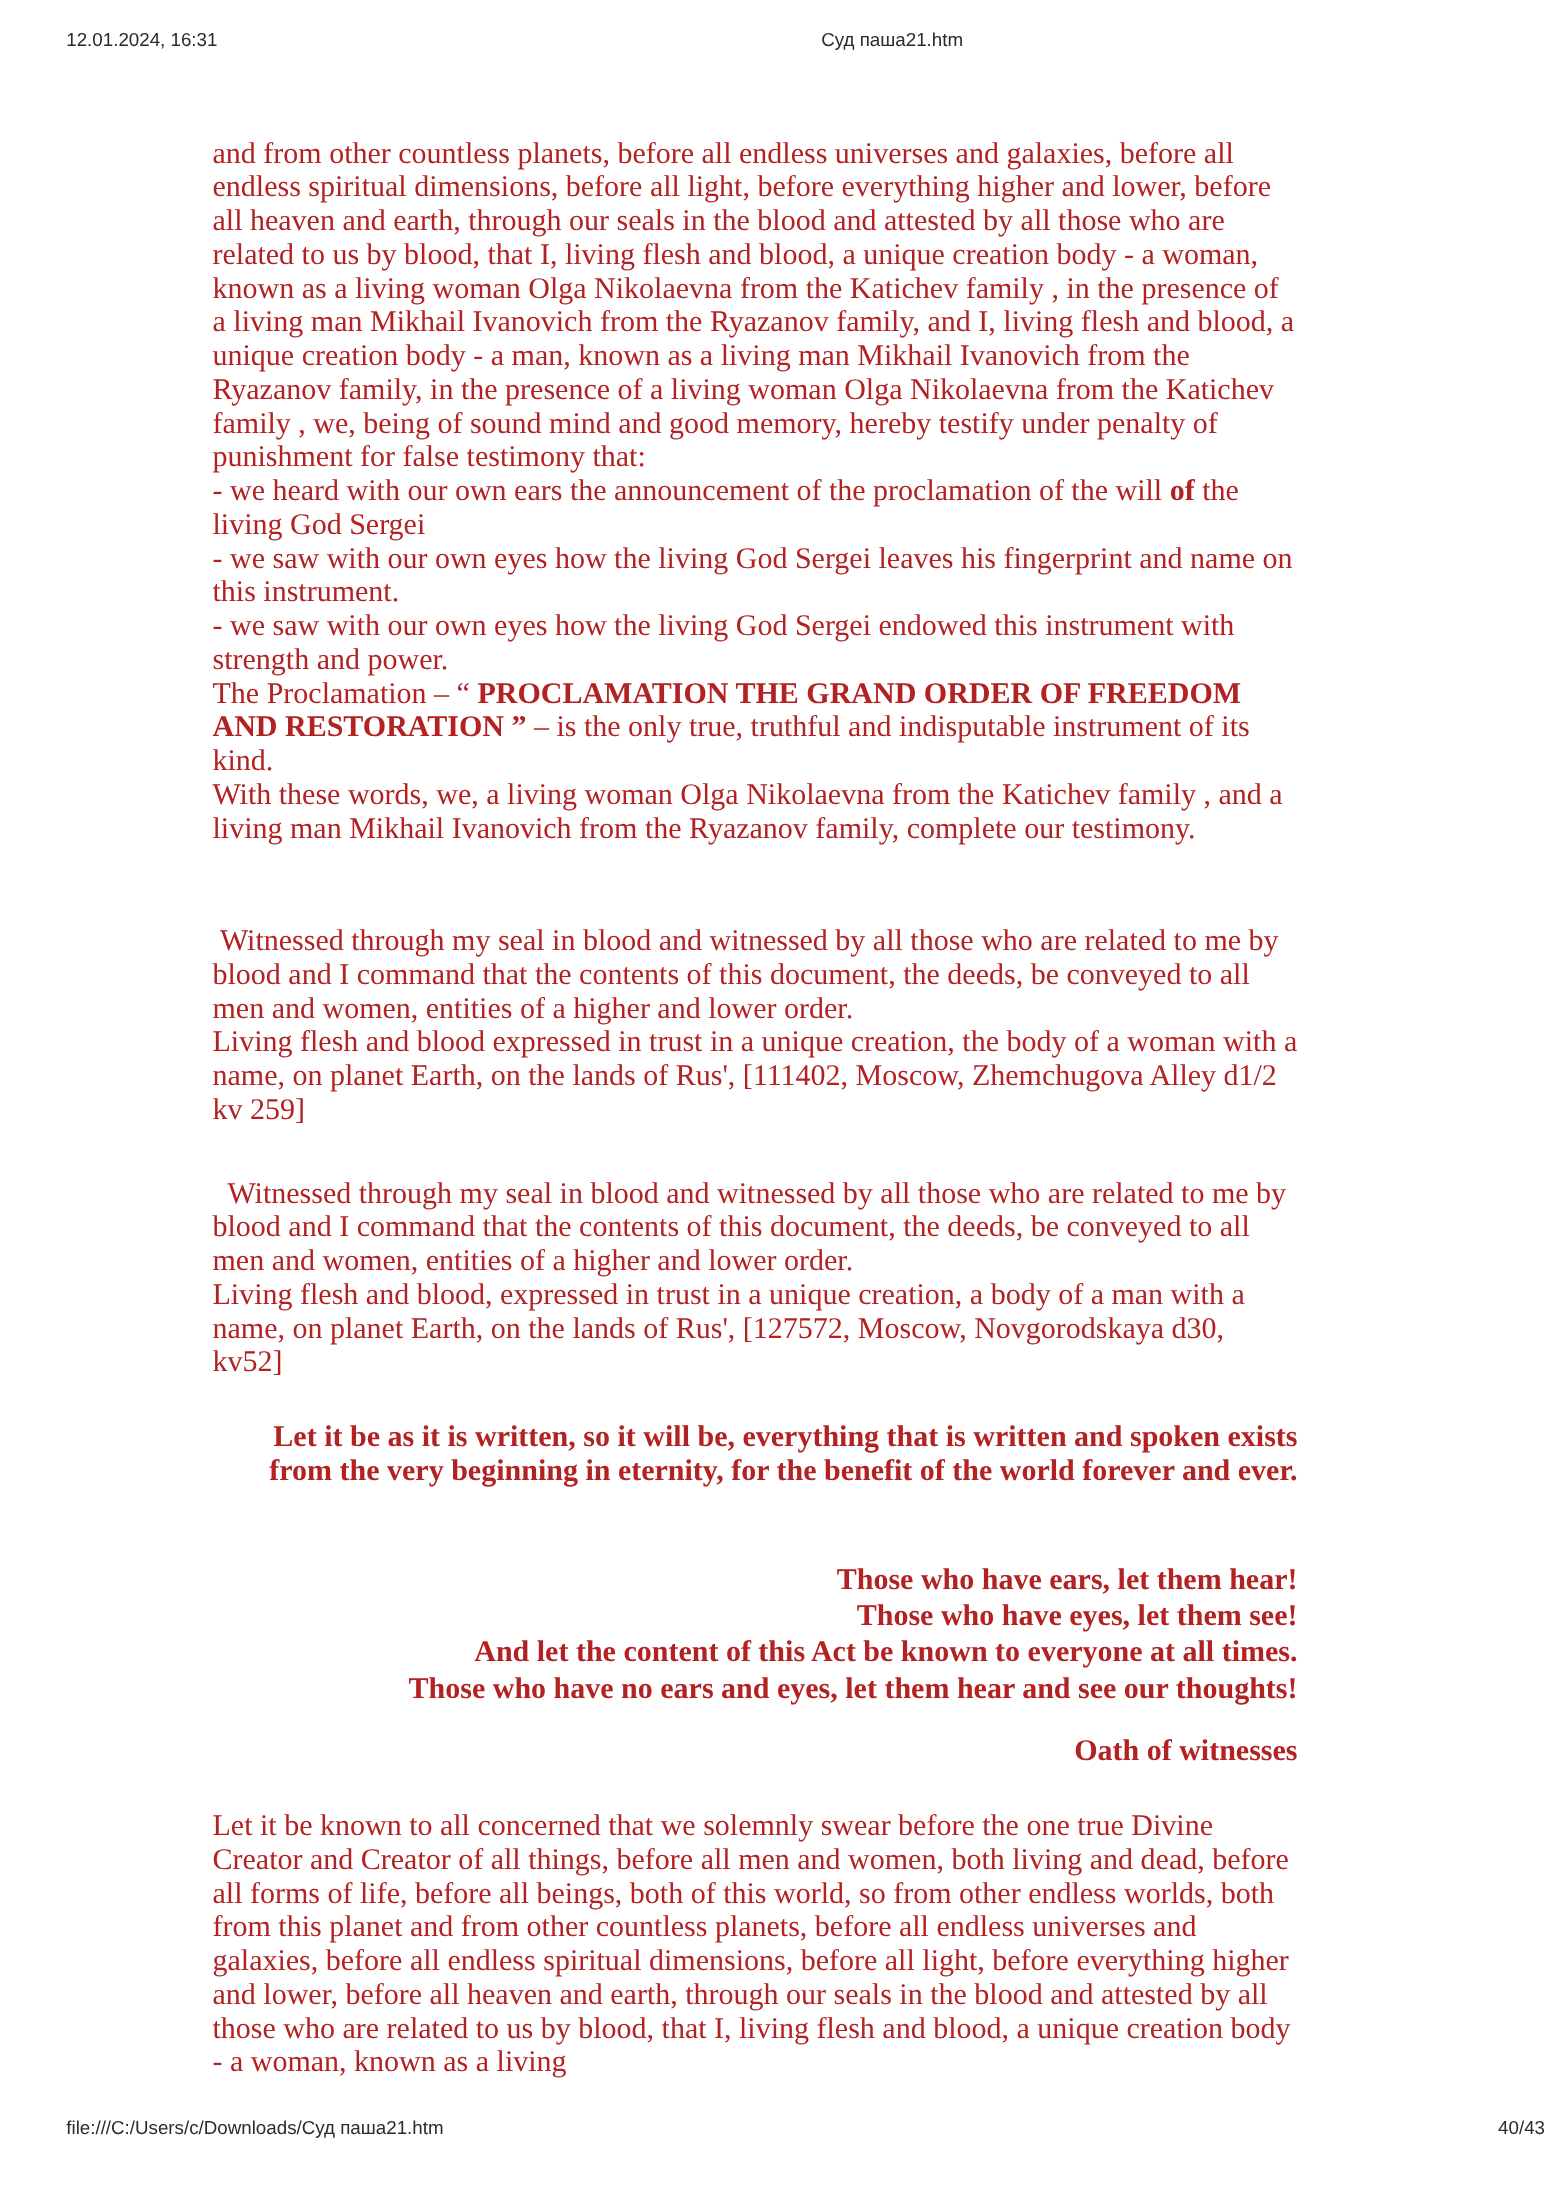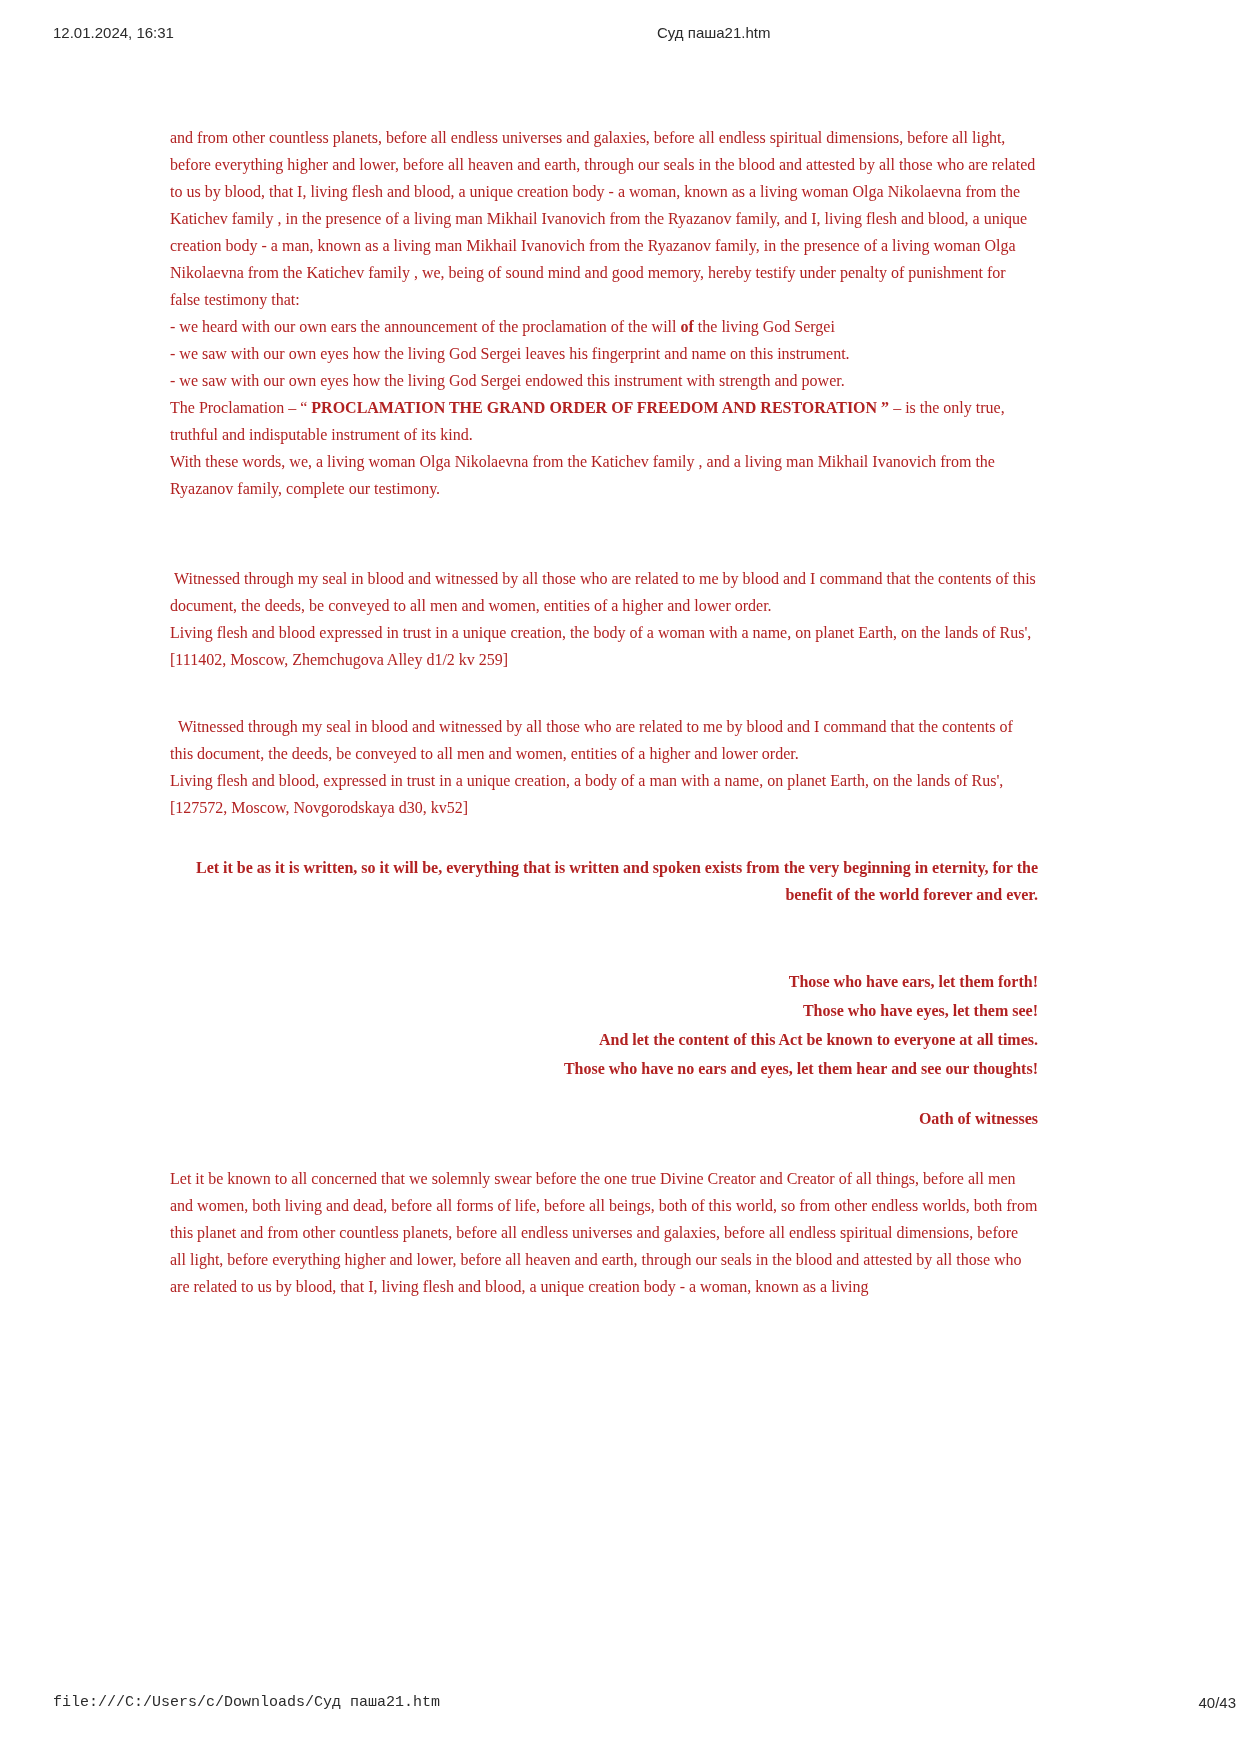--- a/index.html
+++ b/index.html
@@ -20,30 +20,30 @@
   }
   .meta {
     position: absolute;
     font-family: "Liberation Sans", sans-serif;
     font-size: 15px;
     color: #2b2b2b;
     white-space: nowrap;
   }
   .hdr-date { left: 53px; top: 24px; }
   .hdr-title { left: 657px; top: 24px; }
-  .ftr-url { left: 53px; top: 1694px; font-family: Liberation Mono, monospace; }
+  .ftr-url { left: 53px; top: 1694px; }
   .ftr-page { right: 47px; top: 1694px; text-align: center; }
 
   .content {
     position: absolute;
     left: 170px;
-    top: 124px;
+    top: 110px;
     width: 868px;
     color: #B22222;
-    font-size: 16px;
+    font-size: 24px;
     line-height: 27px;
   }
   .content p {
     margin: 0;
     white-space: pre-wrap;
   }
   .center-bold {
     text-align: right;
     font-weight: bold;
   }
@@ -92,21 +92,21 @@
     <p>  Witnessed through my seal in blood and witnessed by all those who are related to me by blood and I command that the contents of this document, the deeds, be conveyed to all men and women, entities of a higher and lower order.</p>
     <p>Living flesh and blood, expressed in trust in a unique creation, a body of a man with a name, on planet Earth, on the lands of Rus', [127572, Moscow, Novgorodskaya d30, kv52]</p>
 
     <div class="sp-c"></div>
 
     <p class="center-bold">Let it be as it is written, so it will be, everything that is written and spoken exists from the very beginning in eternity, for the benefit of the world forever and ever.</p>
 
     <div class="sp-d"></div>
 
     <div class="verse">
-      <p class="center-bold">Those who have ears, let them forth!</p>
+      <p class="center-bold">Those who have ears, let them hear!</p>
       <p class="center-bold">Those who have eyes, let them see!</p>
       <p class="center-bold">And let the content of this Act be known to everyone at all times.</p>
       <p class="center-bold">Those who have no ears and eyes, let them hear and see our thoughts!</p>
     </div>
 
     <div class="sp-e"></div>
 
     <p class="center-bold">Oath of witnesses</p>
 
     <div class="sp-f"></div>

